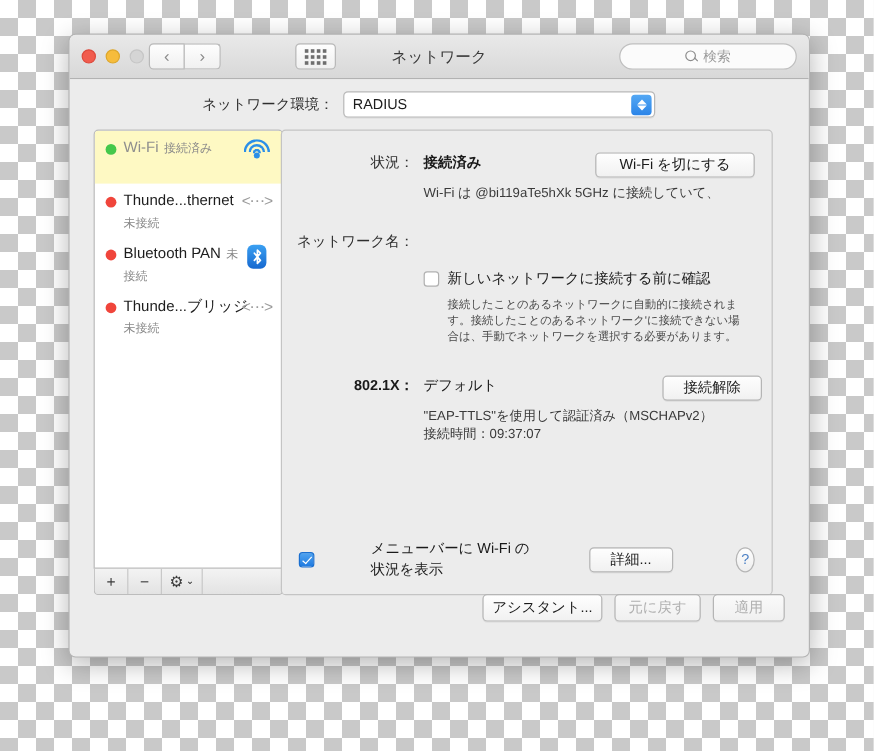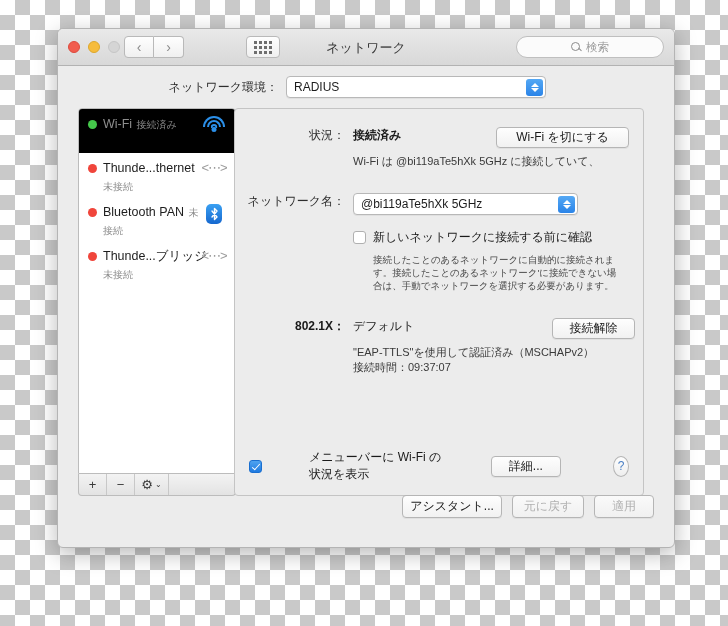--- a/index.html
+++ b/index.html
@@ -136,21 +136,21 @@
     background: #fff;
     border: 1px solid #bcbcbc;
     border-radius: 4px 4px 0 0;
     overflow: hidden;
   }
   .svc {
     height: 44px; padding: 5px 8px 0 9px;
     display: flex; align-items: flex-start;
     position: relative;
   }
-  .svc.selected { background: #000000; }
+  .svc.selected { background: #fef9c3; }
   .svc .dot {
     width: 9px; height: 9px; border-radius: 50%;
     margin-top: 6px; margin-right: 6px; flex: none;
   }
   .dot.green { background: #45c84b; }
   .dot.red   { background: #f0453b; }
   .svc .txt { flex: 1; min-width: 0; }
   .svc .name {
     font-size: 12.5px; color: #1d1d1d; line-height: 15px;
     white-space: nowrap; overflow: hidden;
@@ -382,29 +382,22 @@
         <div class="rlabel">状況：</div>
         <div style="flex:1;">
           <div style="display:flex; align-items:flex-start;">
             <div class="rbold">接続済み</div>
             <div class="btn" style="margin-left:auto; margin-right:14px; width:133px; height:21px;">Wi-Fi を切にする</div>
           </div>
           <div class="sub" style="margin-top:6px;">Wi-Fi は @bi119aTe5hXk 5GHz に接続していて、</div>
         </div>
       </div>
 
-      <div class="row" style="margin-top:24px; align-items:flex-start;">
+      <div class="row" style="margin-top:24px; align-items:flex-end;">
         <div class="rlabel">ネットワーク名：</div>
-        <div id="env-popup" style="position:relative; width:225px;">
-          <span>@bi119aTe5hXk 5GHz</span>
-          <span class="stepper">
-            <span class="up"></span>
-              <span class="down"></span>
-          </span>
-        </div>
       </div>
 
       <div class="row" style="margin-top:14px;">
         <div class="rlabel"></div>
         <div style="flex:1;">
           <div style="display:flex; align-items:center; gap:7px;">
             <span class="cbox"></span>
             <span class="rnorm">新しいネットワークに接続する前に確認</span>
           </div>
           <div style="margin-top:7px; padding-left:20px;">

